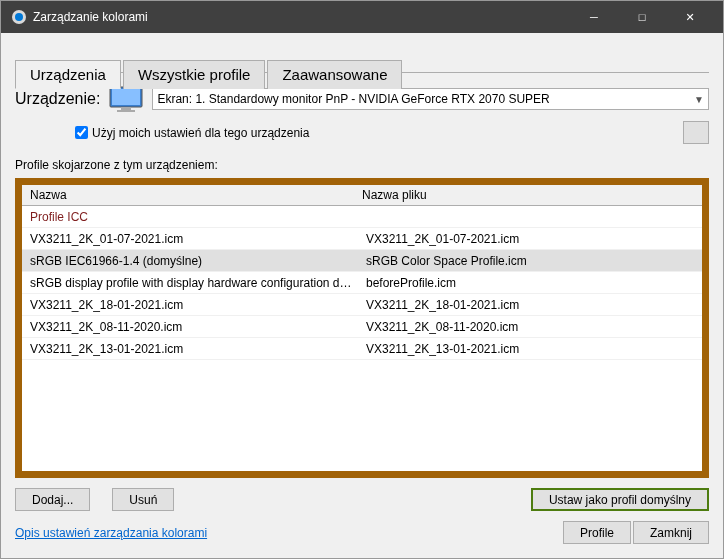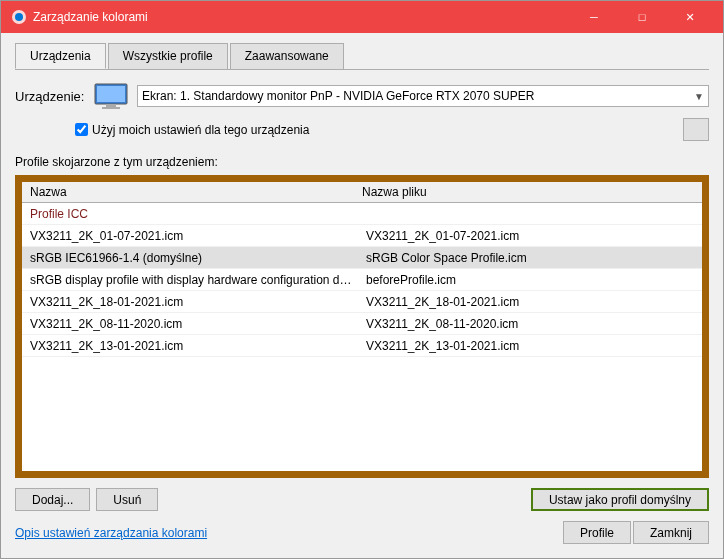--- a/index.html
+++ b/index.html
@@ -17,21 +17,21 @@
     .window {
       width: 724px;
       height: 559px;
       background: #f0f0f0;
       border: 1px solid #999;
       display: flex;
       flex-direction: column;
       box-shadow: 2px 2px 8px rgba(0,0,0,0.3);
     }
     .title-bar {
-      background: #ef4444;
+      background: #404040;
       color: white;
       padding: 6px 10px;
       display: flex;
       align-items: center;
       justify-content: space-between;
       height: 32px;
       flex-shrink: 0;
     }
     .title-bar-left {
       display: flex;
@@ -76,41 +76,41 @@
       display: flex;
       border-bottom: 1px solid #adadad;
       margin-bottom: 12px;
     }
     .tab {
       padding: 5px 14px;
       border: 1px solid #adadad;
       border-bottom: none;
       background: #f0f0f0;
       cursor: pointer;
-      font-size: 12px;
+      font-size: 15px;
       margin-right: 2px;
       position: relative;
-      top: 0;
+      top: 17px;
     }
     .tab.active {
       background: #f0f0f0;
       border-bottom: 1px solid #f0f0f0;
       z-index: 1;
     }
     .tab:not(.active) {
       background: #e1e1e1;
     }
     .form-row {
       display: flex;
       align-items: center;
       margin-bottom: 8px;
       gap: 8px;
     }
     .form-label {
-      font-size: 13px;
+      font-size: 16px;
       min-width: 70px;
     }
     .monitor-icon {
       width: 36px;
       height: 28px;
       display: flex;
       align-items: center;
       justify-content: center;
       flex-shrink: 0;
     }
@@ -178,21 +178,21 @@
       min-height: 22px;
     }
     .table-row.highlighted { background: #e0e0e0; }
     .cell-name { flex: 1; font-size: 12px; overflow: hidden; text-overflow: ellipsis; white-space: nowrap; padding-right: 8px; }
     .cell-filename { flex: 1; font-size: 12px; overflow: hidden; text-overflow: ellipsis; white-space: nowrap; }
     .profile-icc-link { color: #7f1d1d; }
     .bottom-buttons {
       display: flex;
       align-items: flex-end;
       margin-top: 10px;
-      gap: 6px;
+      gap: 22px;
     }
     .btn {
       height: 23px;
       padding: 0 16px;
       background: #e1e1e1;
       border: 1px solid #adadad;
       font-size: 12px;
       cursor: pointer;
     }
     .spacer { flex: 1; }

